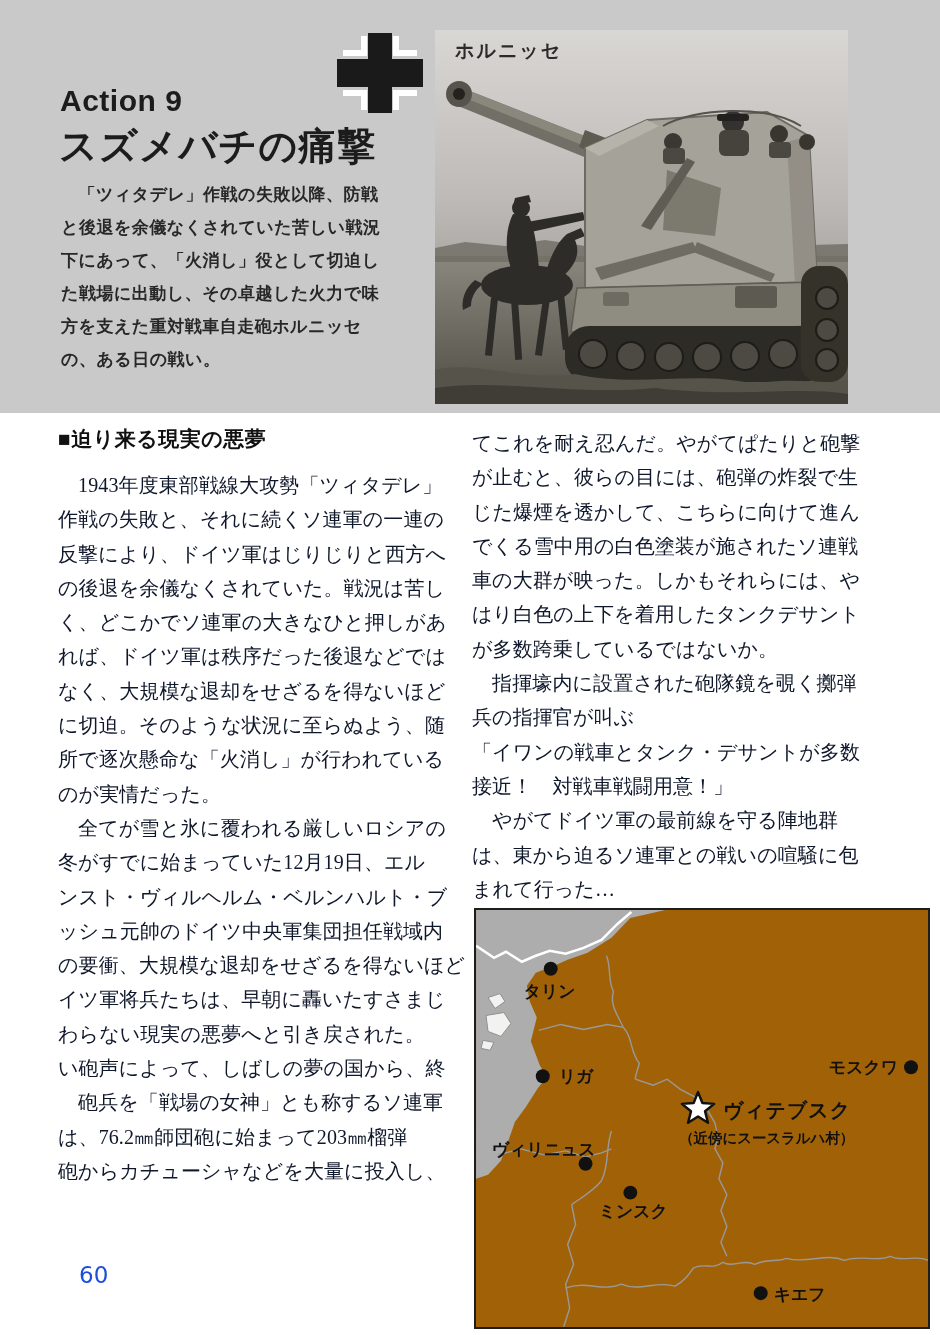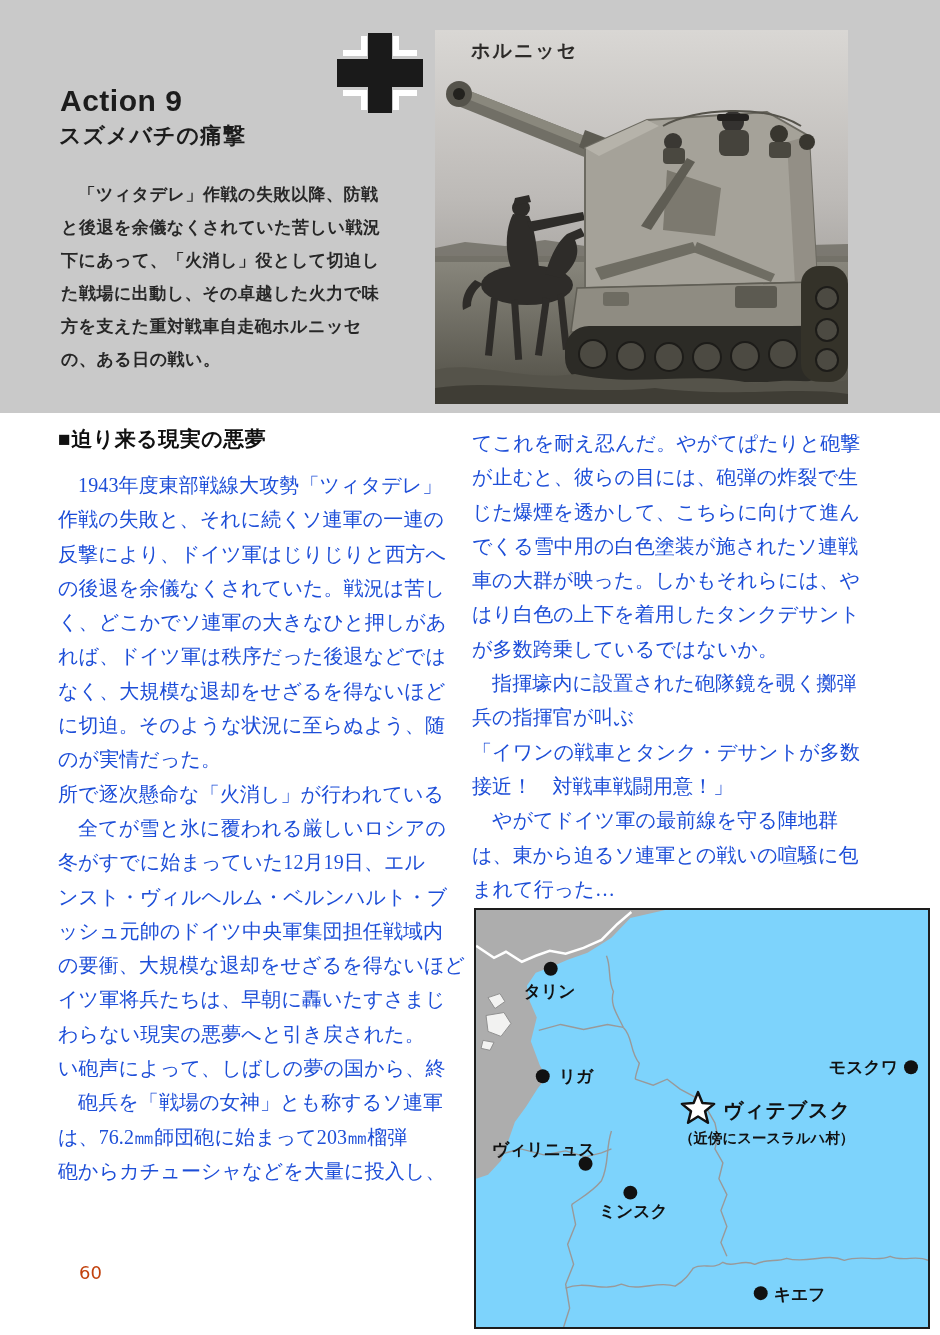--- a/index.html
+++ b/index.html
@@ -13,65 +13,65 @@
   .header {
     position:absolute; left:0; top:0; width:940px; height:413px;
     background:#c9c9c9;
   }
   .t-en {
     position:absolute; left:60px; top:84px;
     font-size:30px; font-weight:bold; color:#1c1c1c; letter-spacing:0.5px;
   }
   .t-ja {
     position:absolute; left:59px; top:121px;
-    font-size:22px; font-weight:bold; color:#1c1c1c; letter-spacing:1px;
+    font-size:38px; font-weight:bold; color:#1c1c1c; letter-spacing:1px;
   }
   .lead { position:absolute; left:61px; top:178px; width:380px; }
   .lead .tline {
     height:33px; line-height:33px; white-space:nowrap;
     font-size:17px; font-weight:bold; color:#272727; letter-spacing:0.5px;
   }
   .cross { position:absolute; left:337px; top:33px; width:86px; height:80px; }
   
   .photo { position:absolute; left:435px; top:30px; width:413px; height:374px; overflow:hidden; }
   .photo svg { display:block; }
   .photo-cap {
-    position:absolute; left:36px; top:8px;
+    position:absolute; left:20px; top:8px;
     font-size:19px; font-weight:bold; color:#2d2b29; letter-spacing:2px;
   }
   
   .col { position:absolute; width:390px; }
   .col-left  { left:58px;  top:424px; }
   .col-right { left:472px; top:426px; }
   .sec-head {
     font-size:21px; font-weight:bold; color:#111; letter-spacing:0.5px;
     height:44px; line-height:30px; white-space:nowrap;
   }
   .body .tline {
     height:34.3px; line-height:34.3px; white-space:nowrap;
     font-family:"Liberation Serif","DejaVu Serif",serif;
-    font-size:20px; color:#1d4ed8; letter-spacing:0.1px;
+    font-size:20px; color:#0f172a; letter-spacing:0.1px;
   }
   
   .map {
     position:absolute; left:474px; top:908px; width:456px; height:421px;
-    border:2px solid #1d1d1d; background:#7dd3fc;
+    border:2px solid #1d1d1d; background:#a16207;
   }
   .map svg { display:block; width:100%; height:100%; }
   .map text {
     font-family:"Liberation Sans","DejaVu Sans",sans-serif;
     font-weight:bold; fill:#111;
   }
   text.city-label { font-size:17px; }
   text.hl   { font-size:20px; letter-spacing:1px; }
   text.note { font-size:14.5px; font-weight:bold; }
   
   .pageno {
     position:absolute; left:79px; top:1262px;
-    font-size:18px; color:#c2410c;
+    font-size:23px; color:#1d4ed8;
     font-family:"DejaVu Sans","Liberation Sans",sans-serif;
   }
 </style>
 </head>
 <body>
 
 <div class="page">
 
   <header class="header">
     <div class="t-en">Action 9</div>
@@ -192,22 +192,22 @@
     <h2 class="sec-head">■迫り来る現実の悪夢</h2>
     <div class="body">
         <div class="tline">　1943年度東部戦線大攻勢「ツィタデレ」</div>
         <div class="tline">作戦の失敗と、それに続くソ連軍の一連の</div>
         <div class="tline">反撃により、ドイツ軍はじりじりと西方へ</div>
         <div class="tline">の後退を余儀なくされていた。戦況は苦し</div>
         <div class="tline">く、どこかでソ連軍の大きなひと押しがあ</div>
         <div class="tline">れば、ドイツ軍は秩序だった後退などでは</div>
         <div class="tline">なく、大規模な退却をせざるを得ないほど</div>
         <div class="tline">に切迫。そのような状況に至らぬよう、随</div>
+        <div class="tline">所で逐次懸命な「火消し」が行われている</div>
         <div class="tline">のが実情だった。</div>
-        <div class="tline">所で逐次懸命な「火消し」が行われている</div>
         <div class="tline">　全てが雪と氷に覆われる厳しいロシアの</div>
         <div class="tline">冬がすでに始まっていた12月19日、エル</div>
         <div class="tline">ンスト・ヴィルヘルム・ベルンハルト・ブ</div>
         <div class="tline">ッシュ元帥のドイツ中央軍集団担任戦域内</div>
         <div class="tline">の要衝、大規模な退却をせざるを得ないほど</div>
         <div class="tline">イツ軍将兵たちは、早朝に轟いたすさまじ</div>
         <div class="tline">わらない現実の悪夢へと引き戻された。</div>
         <div class="tline">い砲声によって、しばしの夢の国から、終</div>
         <div class="tline">　砲兵を「戦場の女神」とも称するソ連軍</div>
         <div class="tline">は、76.2㎜師団砲に始まって203㎜榴弾</div>

